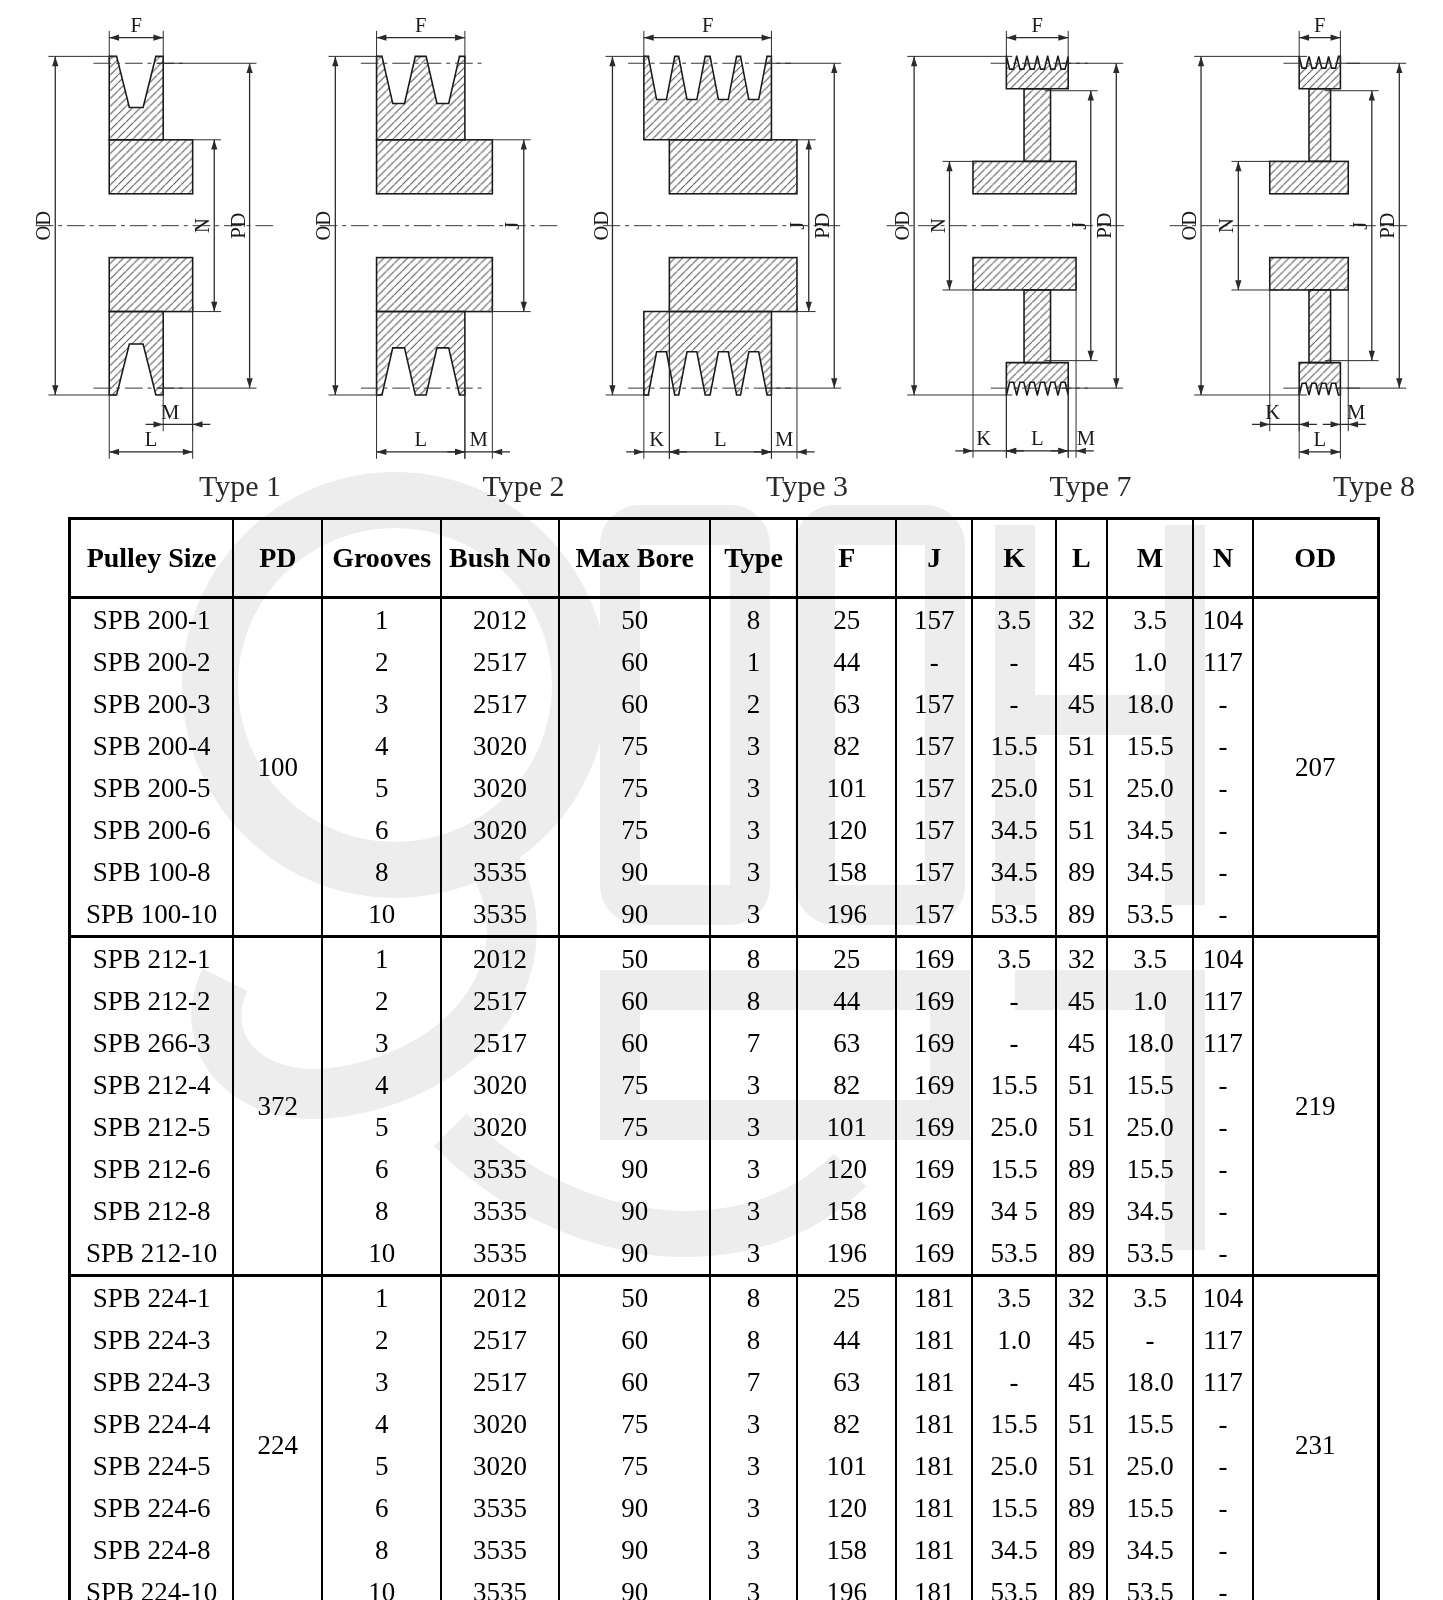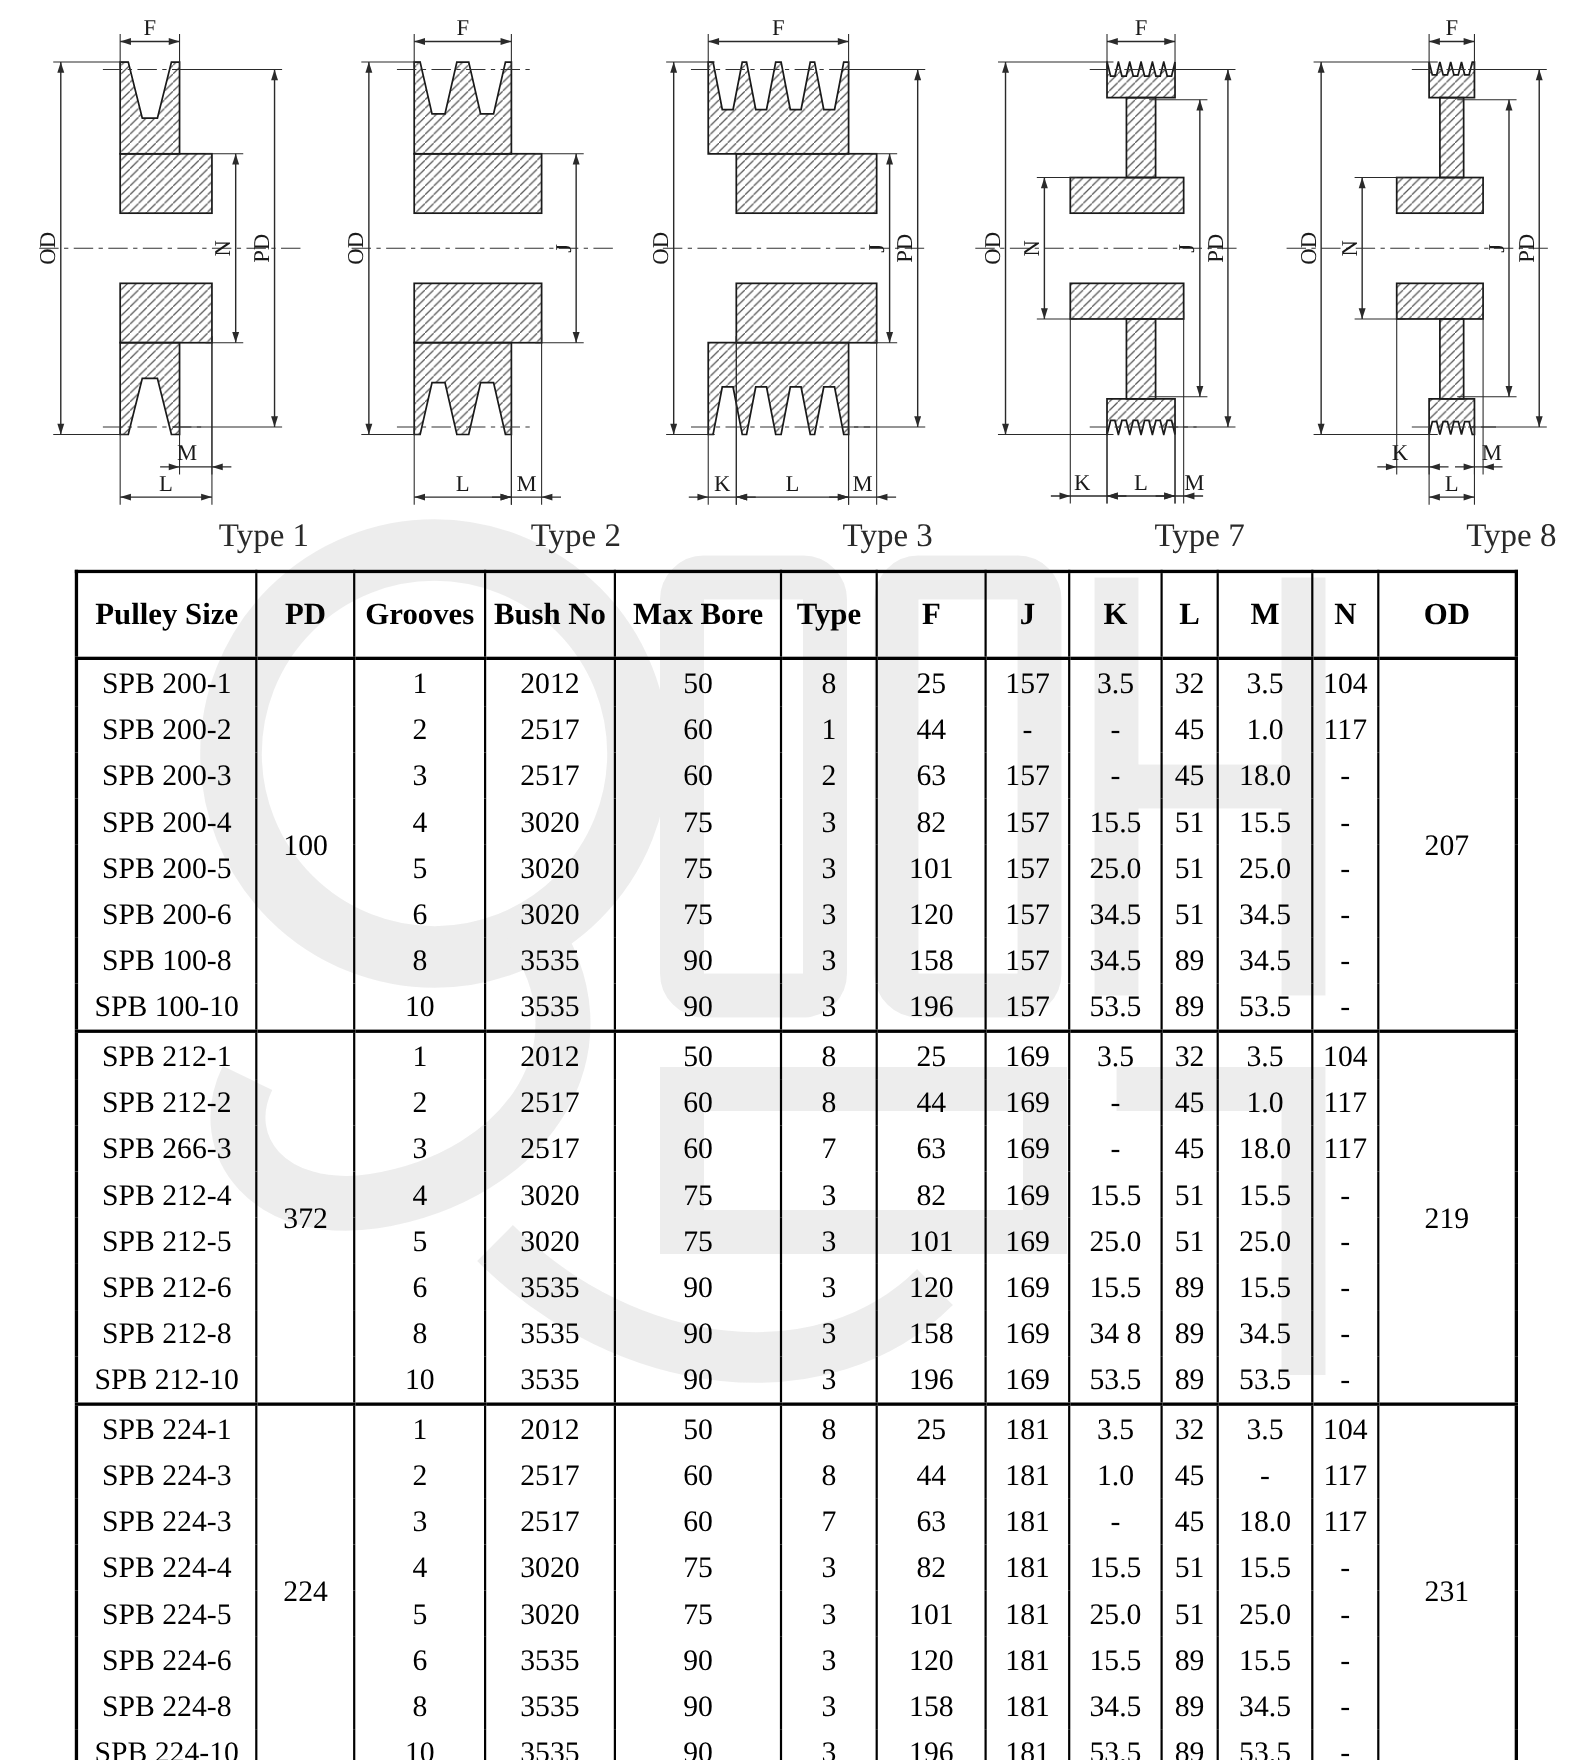--- a/index.html
+++ b/index.html
@@ -554,21 +554,21 @@
         <td>-</td>
       </tr>
       <tr>
         <td>SPB 212-8</td>
         <td>8</td>
         <td>3535</td>
         <td>90</td>
         <td>3</td>
         <td>158</td>
         <td>169</td>
-        <td>34 8</td>
+        <td>34 5</td>
         <td>89</td>
         <td>34.5</td>
         <td>-</td>
       </tr>
       <tr>
         <td>SPB 212-10</td>
         <td>10</td>
         <td>3535</td>
         <td>90</td>
         <td>3</td>

